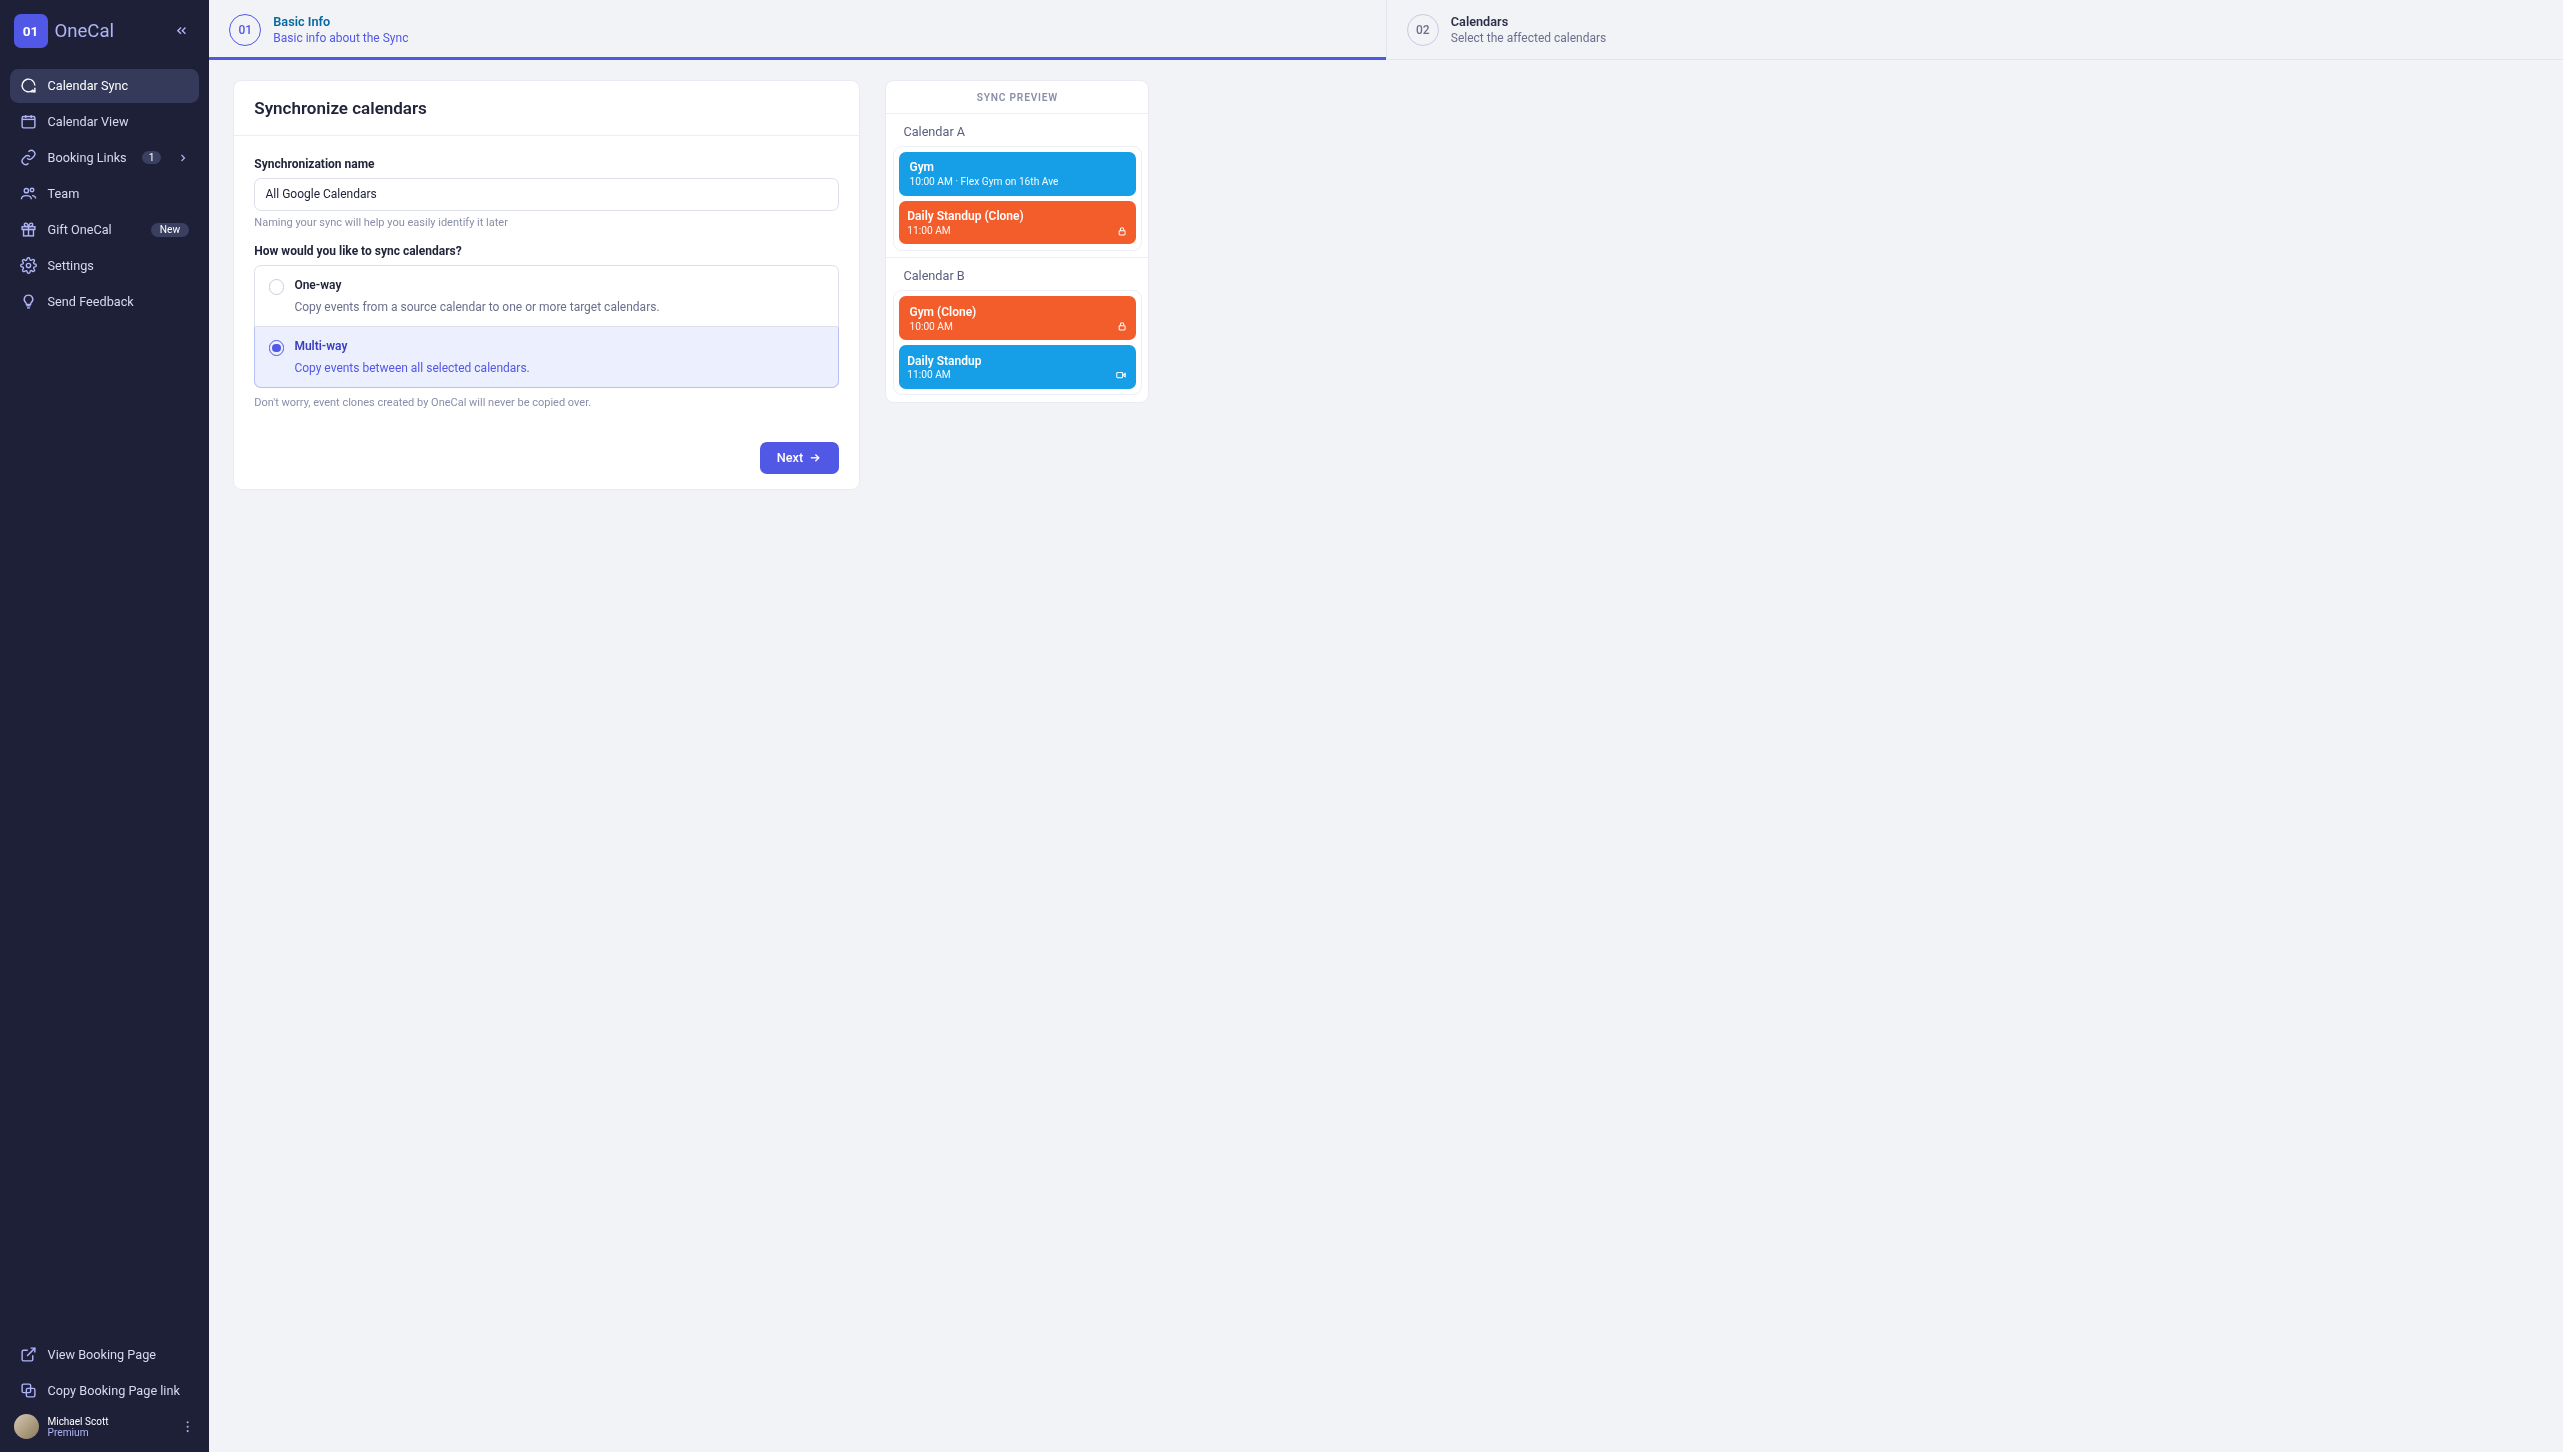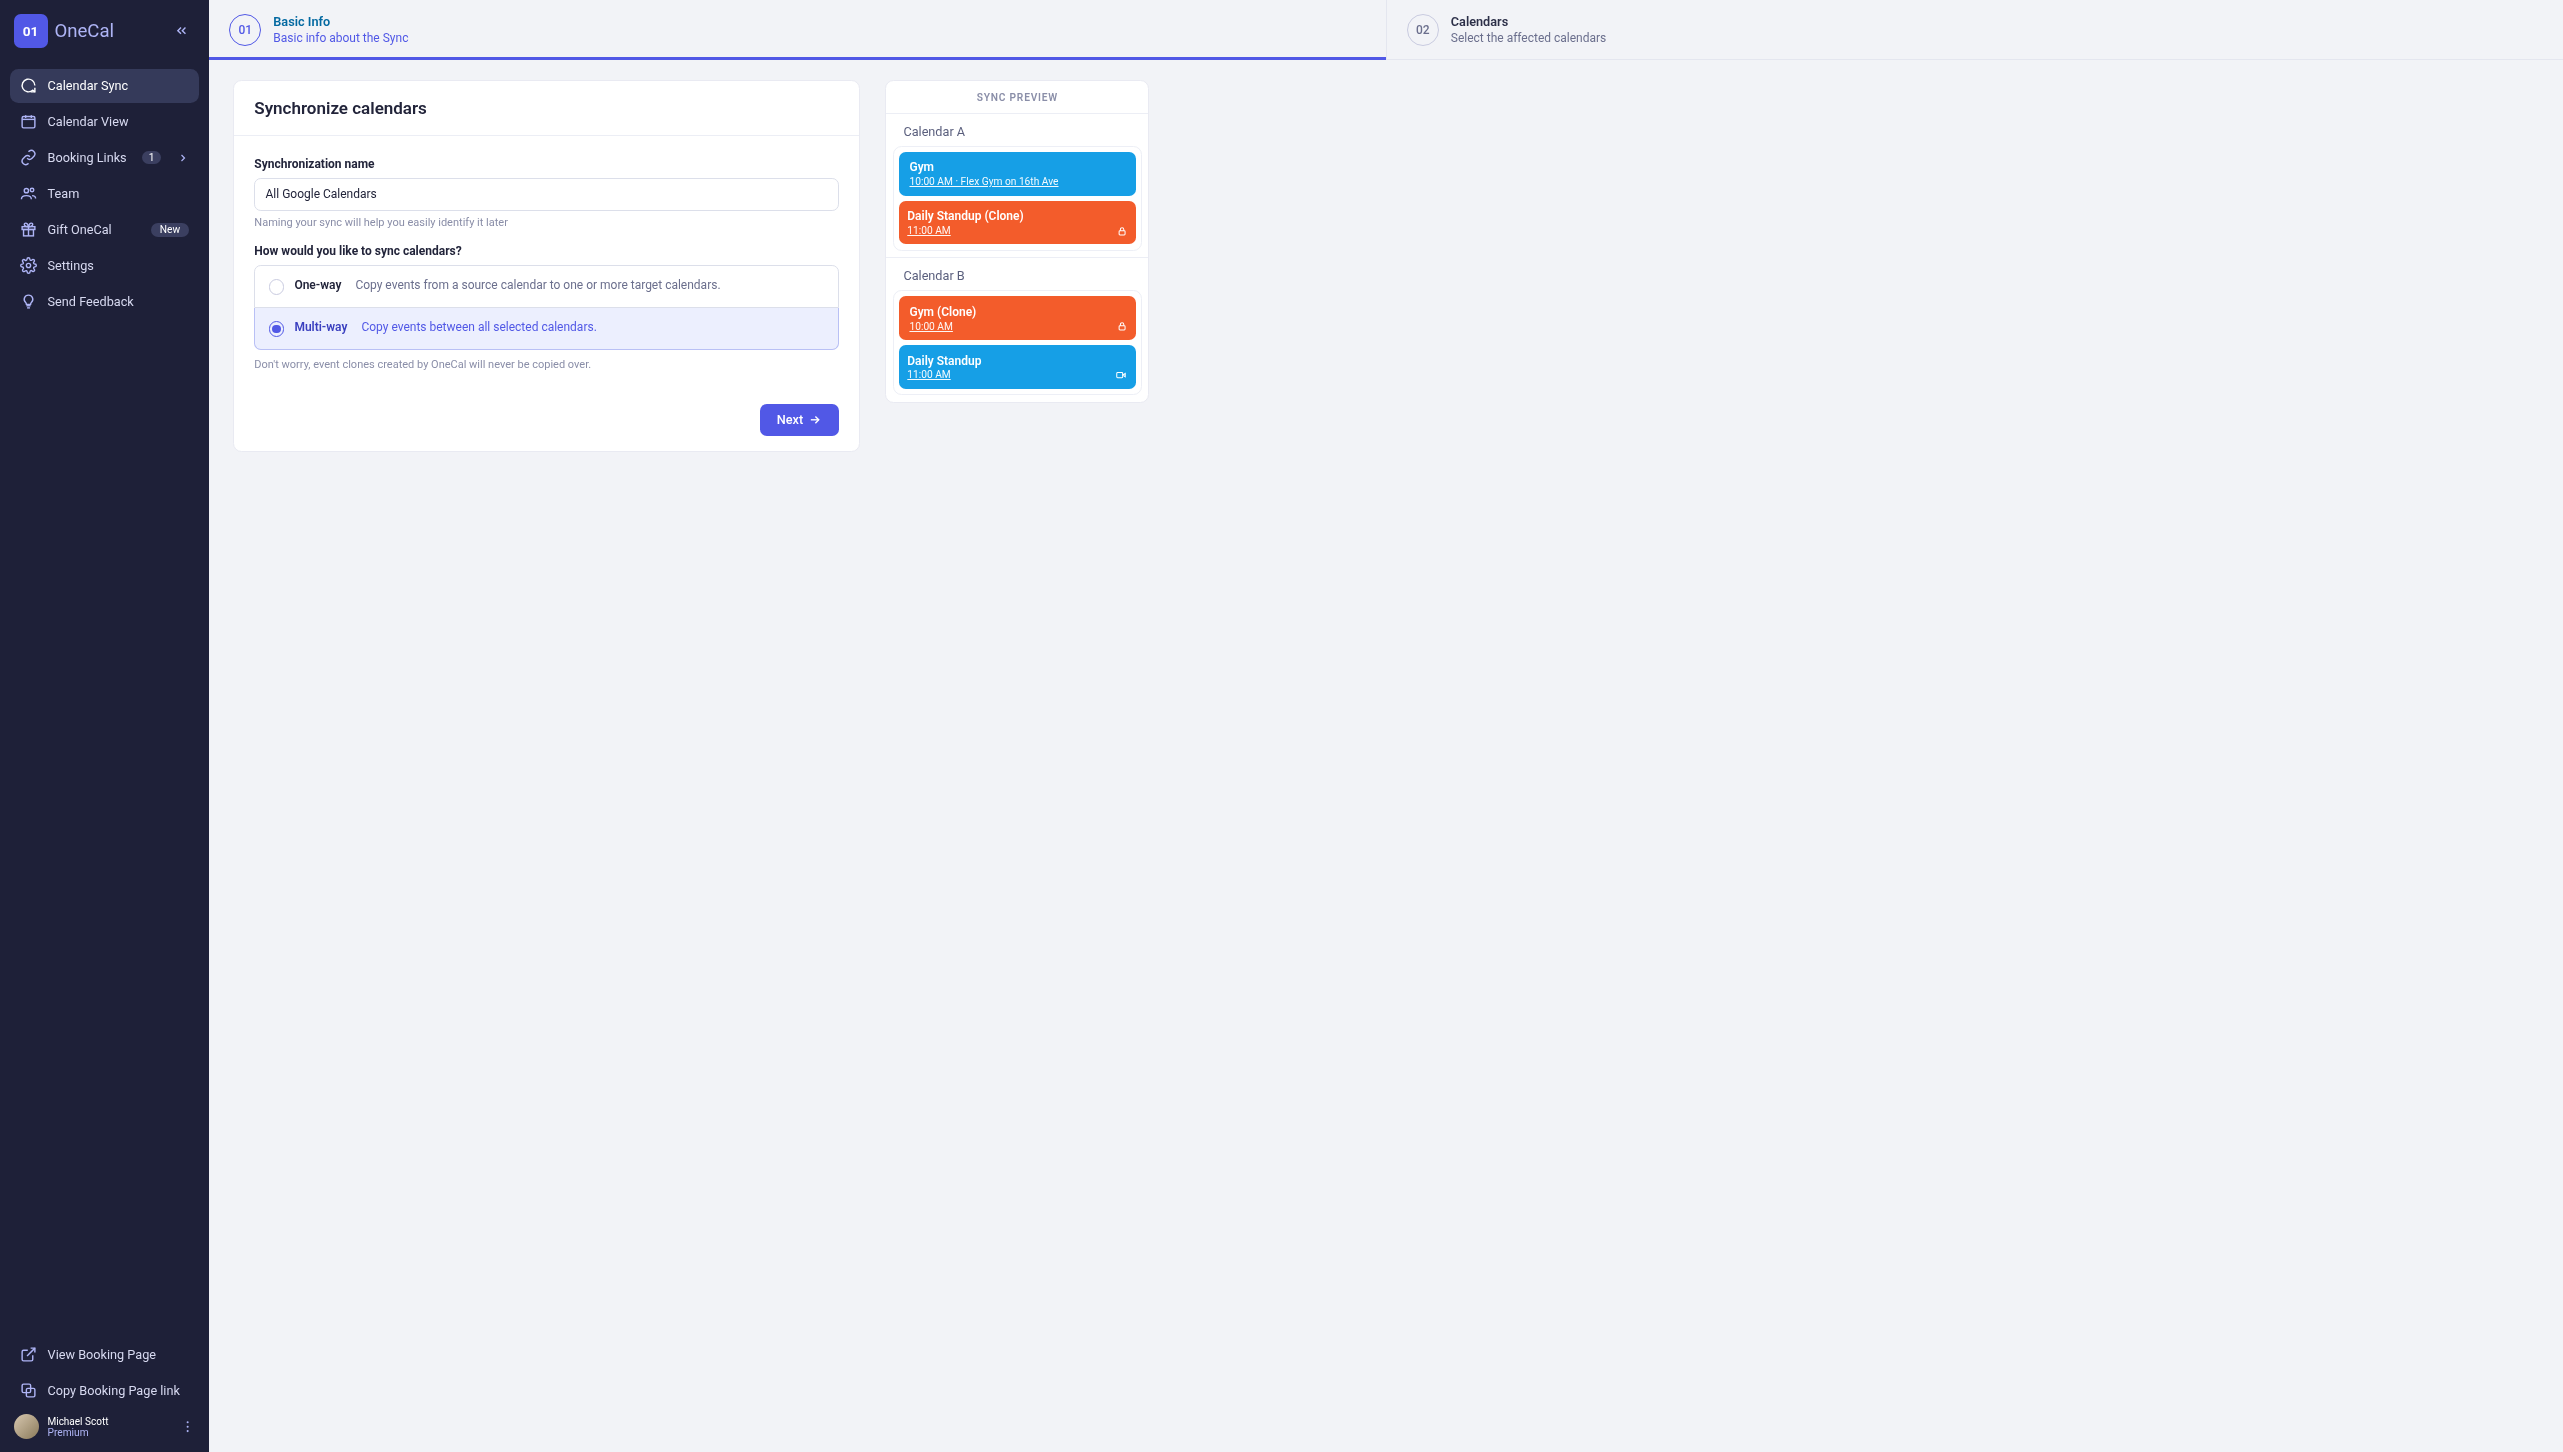--- a/index.html
+++ b/index.html
@@ -53,40 +53,40 @@
 .text-input { width: 100%; padding: 8.5px 10.2px; border: 0.8px solid #dcdfea; border-radius: 6.8px; font-size: 12px; color: #22243a; }
 .help-text { font-size: 11px; color: #8a8ea8; margin-top: 5.1px; }
 .radio-group { display: flex; flex-direction: column; }
 .radio-option { border: 0.8px solid #dcdfea; padding: 12px 13.6px; display: flex; gap: 10.2px; cursor: pointer; }
 .radio-option:first-of-type { border-radius: 6.8px 6.8px 0 0; }
 .radio-option:last-of-type { border-radius: 0 0 6.8px 6.8px; border-top: none; }
 .radio-option.selected { background: #eceffe; border-color: #b9c0f5; }
 .radio-circle { width: 15.3px; height: 15.3px; border: 1.3px solid #c9cbe0; border-radius: 50%; margin-top: 1.7px; flex-shrink: 0; display: flex; align-items: center; justify-content: center; }
 .radio-option.selected .radio-circle { border-color: #5158e6; }
 .radio-option.selected .radio-circle::after { content: ""; width: 8.5px; height: 8.5px; background: #5158e6; border-radius: 50%; }
-.radio-texts { display: flex; flex-direction: row; gap: 14px; }
+.radio-texts { display: flex; flex-direction: column; gap: 8px; }
 .radio-title { font-size: 12px; font-weight: 600; color: #22243a; }
 .radio-sub { font-size: 12px; color: #6b6f8d; }
 .radio-option.selected .radio-title { color: #3a3fbf; }
 .radio-option.selected .radio-sub { color: #5158e6; }
 .note-text { font-size: 11px; color: #8a8ea8; margin-top: 8.5px; }
 
 .form-footer { display: flex; justify-content: flex-end; padding: 12px 20.3px 15.3px 20.3px; }
 .next-btn { background: #5158e6; color: #fff; border: none; border-radius: 6.8px; padding: 8.5px 17px; font-size: 12.7px; font-weight: 500; display: flex; align-items: center; gap: 5px; cursor: pointer; }
 
 .preview-card { width: 264px; }
 .preview-header { text-align: center; padding: 10.2px; font-size: 10.2px; letter-spacing: 0.8px; color: #8a8ea8; font-weight: 600; border-bottom: 0.8px solid #eceef5; }
 .cal-section-title { padding: 10.2px 17px 6.8px 17px; font-size: 12.7px; color: #5a5f7d; }
 .cal-block { margin: 0 6.8px 6.8px 6.8px; border: 0.8px solid #edeff6; border-radius: 8.5px; padding: 5.1px; }
 .event { border-radius: 6.8px; padding: 8.5px 10.2px; color: #fff; margin-bottom: 5.1px; position: relative; }
 .event:last-child { margin-bottom: 0; padding-left: 8px; }
 .event-blue { background: #169fe6; }
 .event-orange { background: #f35c2b; }
 .event-title { font-size: 12px; font-weight: 600; }
-.event-sub { font-size: 10.2px; opacity: 0.95; margin-top: 1.7px; text-decoration: underline; }
+.event-sub { font-size: 10.2px; opacity: 0.95; margin-top: 1.7px; }
 .event-icon { position: absolute; right: 8.5px; bottom: 8.5px; font-size: 10.2px; }
 
 .preview-card .cal-block + .cal-section-title { border-top: 0.8px solid #eceef5; margin-top: 3.4px; }
 
 svg { display: block; }
 
 
 body { zoom: 1; }
 </style>
 </head>

